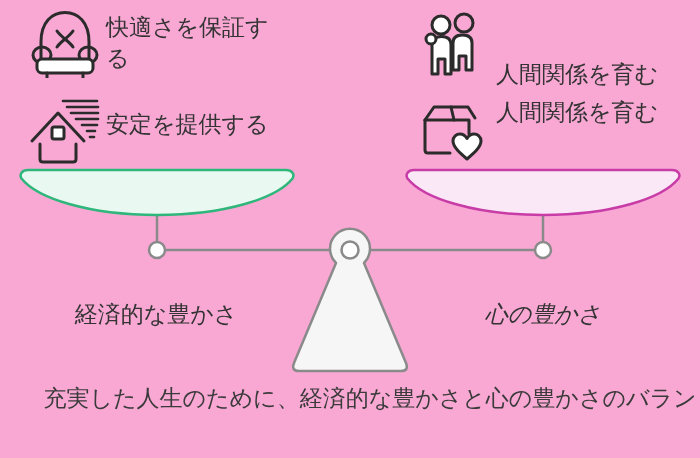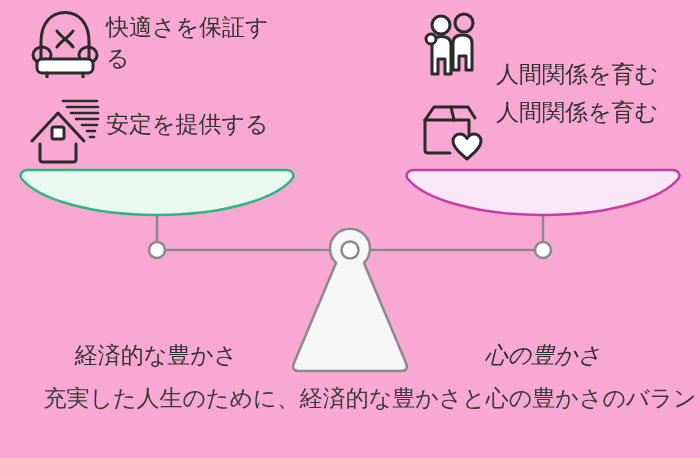--- a/index.html
+++ b/index.html
@@ -7,21 +7,21 @@
     position:relative;width:700px;height:458px;background:#f9a8d4;overflow:hidden;
     font-family:"Liberation Sans","DejaVu Sans",sans-serif;color:#333333;
   }
   .feature-icon{position:absolute;}
   .feature-label{
     position:absolute;font-size:23px;line-height:31px;color:#333333;
     word-break:break-all;letter-spacing:0px;
   }
   .pan-label{
     position:absolute;top:299px;width:220px;text-align:center;
-    font-size:23px;line-height:31px;color:#333333;margin-top:41px;
+    font-size:23px;line-height:31px;color:#333333;
   }
   .pan-label.left{left:46px;}
   .pan-label.right{left:433px;font-style:italic;}
   .caption{
     position:absolute;left:0;top:383px;width:700px;text-align:center;
     font-size:23px;line-height:31px;color:#3a3a3a;padding-left:20px;
   }
   .scale-svg{position:absolute;left:0;top:160px;}
   svg{display:block;}
 </style>

